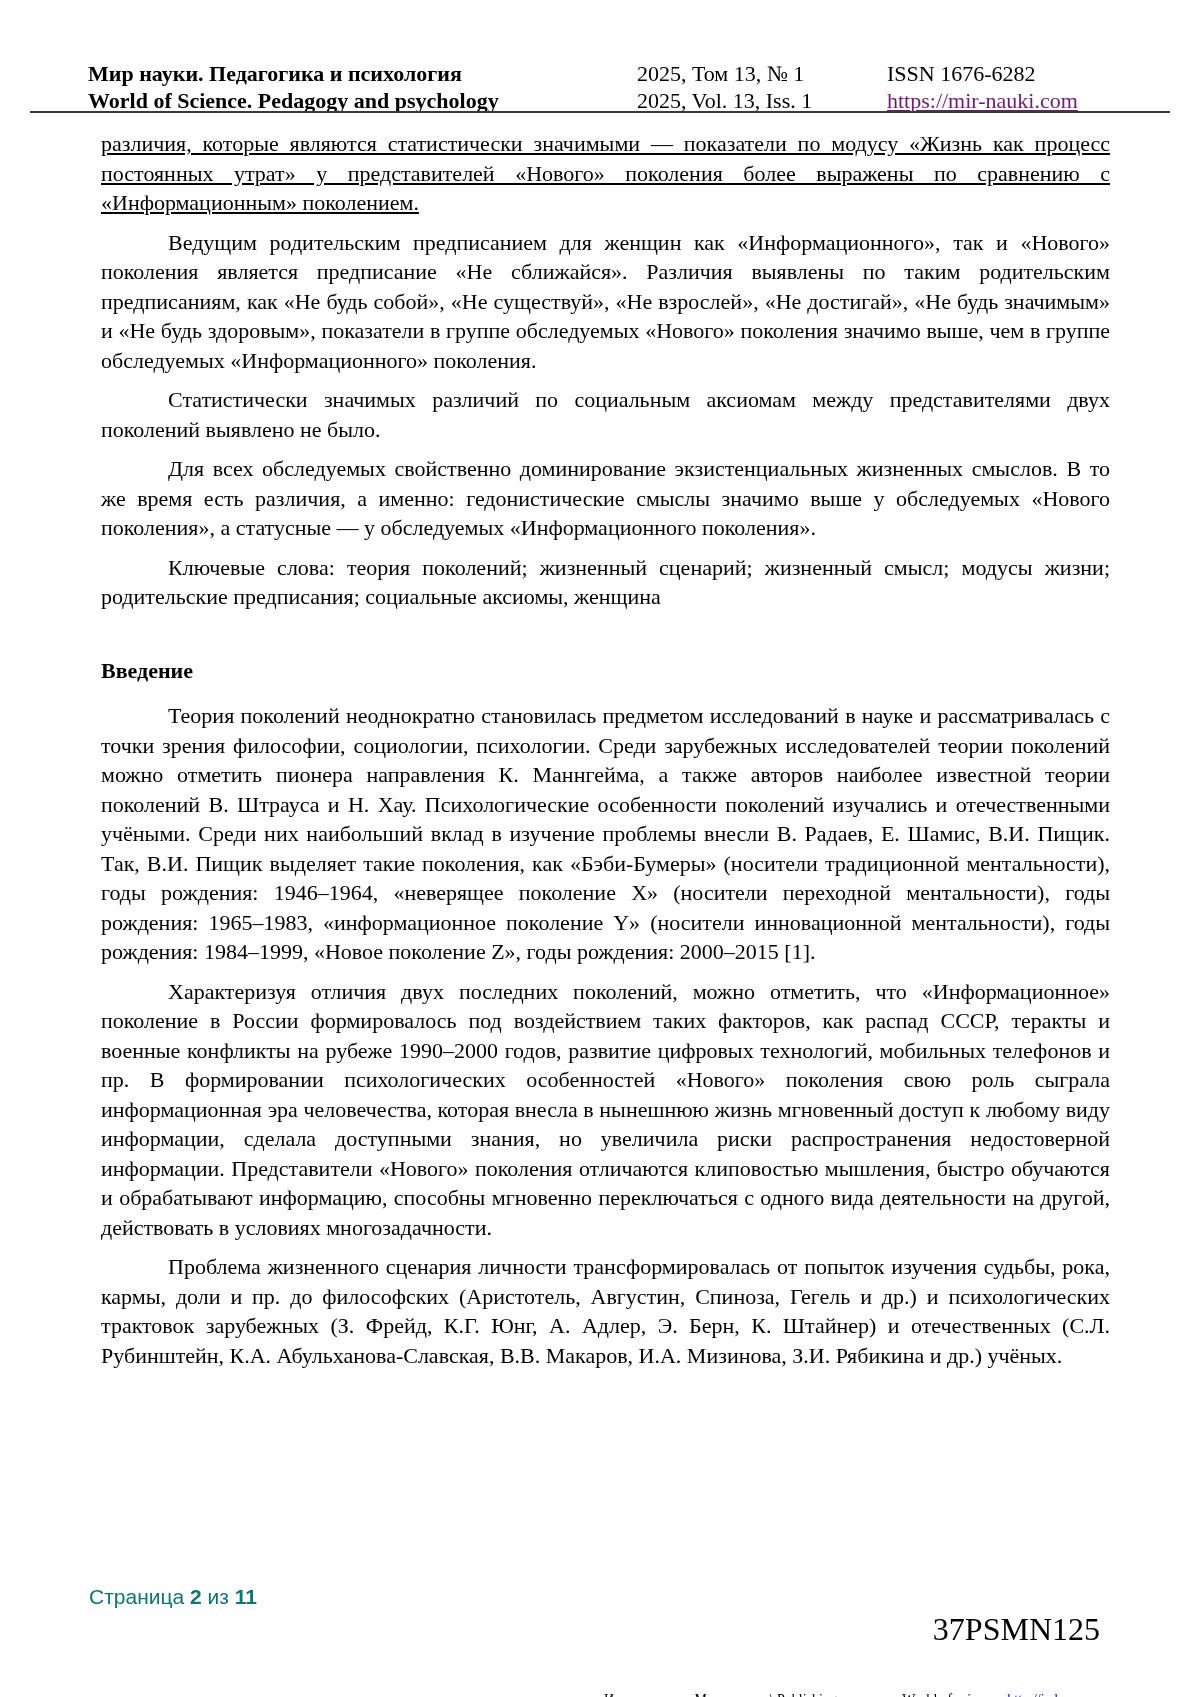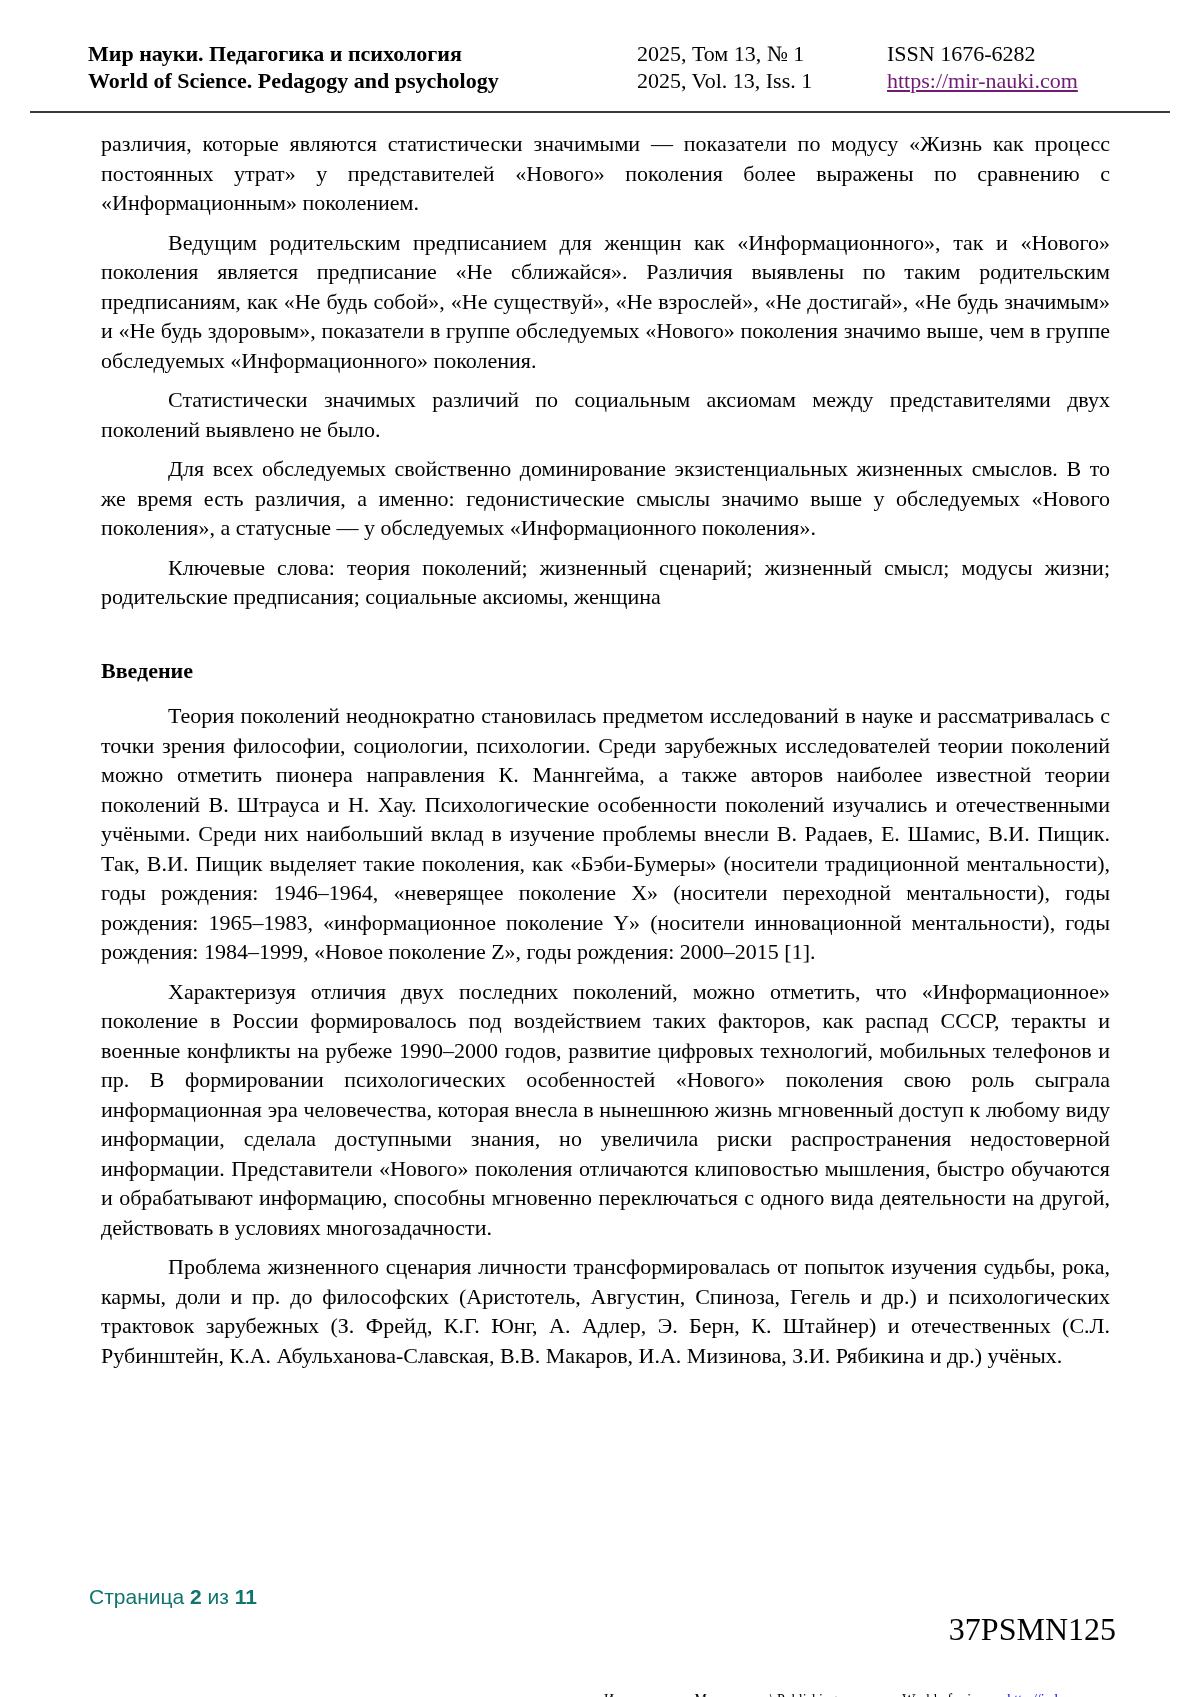--- a/index.html
+++ b/index.html
@@ -6,55 +6,55 @@
   .page{
     position:relative;
     width:1200px;height:1697px;
     background:#ffffff;
     font-family:"Liberation Serif", serif;
     color:#000;
     overflow:hidden;
   }
   
   .header{
-    position:absolute;top:40px;left:88px;right:88px;
+    position:absolute;top:60px;left:88px;right:88px;
     display:flex;align-items:flex-start;
     font-size:22px;line-height:27px;
   }
   .header-col-titles{width:549px;font-weight:bold;}
   .header-col-issue{width:250px;}
   .header-col-issn{flex:1;}
   .header a{color:#701a75;}
   .header-rule{
     position:absolute;top:111px;left:30px;right:30px;
     height:0;border-top:2px solid #3a3a3a;
   }
   
   .content{
     position:absolute;top:129px;left:101px;width:1009px;
     font-size:22px;line-height:29.5px;
     text-align:justify;
   }
   .para{margin:0 0 10px 0;text-indent:67px;}
-  .para.no-indent{text-indent:0;}
+  .para.no-indent{text-indent:0;text-decoration:underline;}
   .kw-label{font-weight:normal;}
   .section-heading{
     margin:44px 0 16px 0;
     font-weight:bold;text-indent:0;
     font-size:22px;line-height:29.5px;
   }
   
   .page-number{
     position:absolute;left:89px;top:1584px;
     font-family:"Liberation Sans", sans-serif;
     font-size:21px;line-height:26px;color:#0f766e;
   }
   .page-number b{font-weight:bold;}
   .article-id{
-    position:absolute;right:84px;top:1610px;
+    position:absolute;right:100px;top:1610px;
     font-size:32px;line-height:38px;text-align:center;
   }
   .publisher-line{
     position:absolute;right:92px;top:1662px;
     font-size:14px;line-height:19px;text-align:left;margin-top:28px;
   }
   .publisher-line a{color:#0000ee;text-decoration:underline;}
 </style>
 </head>
 <body>

